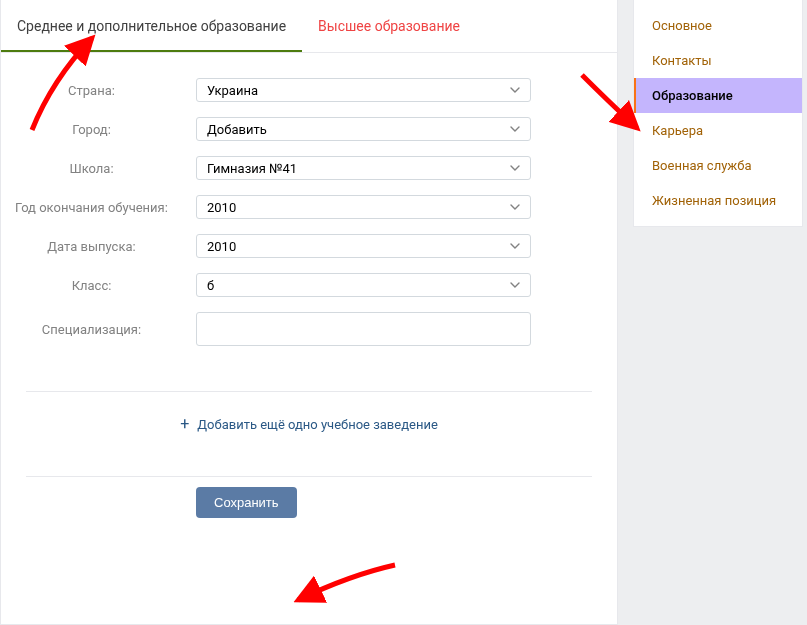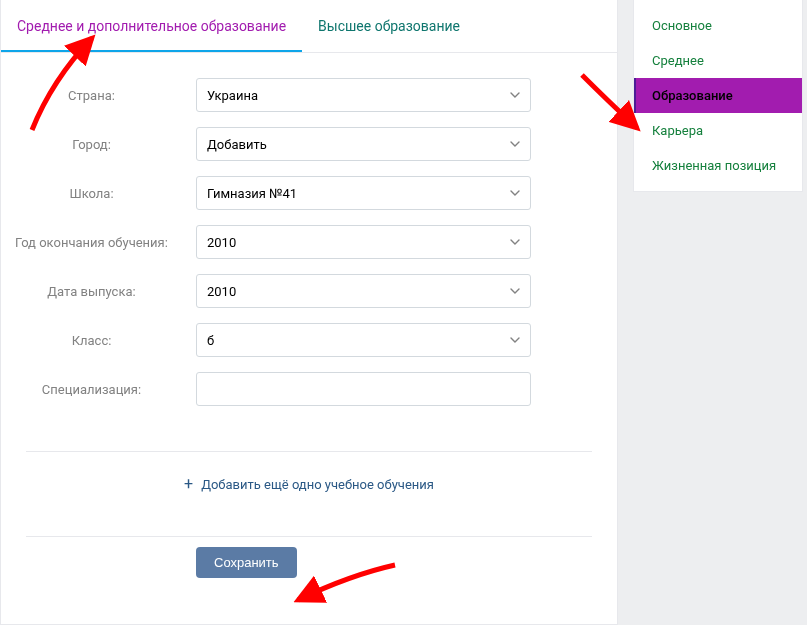--- a/index.html
+++ b/index.html
@@ -25,27 +25,27 @@
     border: 1px solid #e7e8ec;
     border-top: none;
   }
   .tabs {
     display: flex;
     border-bottom: 1px solid #e7e8ec;
   }
   .tab {
     padding: 18px 16px 16px 16px;
     font-size: 14px;
-    color: #0f766e;
+    color: #ef4444;
     cursor: pointer;
     border-bottom: 2px solid transparent;
   }
   .tab.active {
-    color: #a21caf;
-    border-bottom: 2px solid #0ea5e9;
+    color: #404040;
+    border-bottom: 2px solid #4d7c0f;
   }
   .form-area {
     padding: 25px 25px 10px 0;
   }
   .form-row {
     display: flex;
     align-items: center;
     margin-bottom: 15px;
   }
   .form-label {
@@ -55,21 +55,21 @@
     color: #828282;
     font-size: 13px;
   }
   .form-control-wrap {
     flex: 1;
     max-width: 335px;
   }
   .select-box {
     position: relative;
     width: 100%;
-    height: 34px;
+    height: 24px;
     border: 1px solid #d3d9de;
     border-radius: 3px;
     background: #fff;
     display: flex;
     align-items: center;
     padding: 0 30px 0 10px;
     cursor: pointer;
     font-size: 13px;
     color: #000;
   }
@@ -130,30 +130,30 @@
   .side-panel {
     background: #fff;
     width: 170px;
     border: 1px solid #e7e8ec;
     border-top: none;
     align-self: flex-start;
     padding: 8px 0;
   }
   .side-item {
     padding: 10px 16px;
-    color: #15803d;
+    color: #a16207;
     font-size: 13px;
     cursor: pointer;
     border-left: 2px solid transparent;
   }
   .side-item.active {
-    background: #a21caf;
+    background: #c4b5fd;
     color: #000;
     font-weight: 500;
-    border-left: 2px solid #4c1d95;
+    border-left: 2px solid #f97316;
   }
 
   
   .arrow {
     position: absolute;
     pointer-events: none;
   }
 </style>
 </head>
 <body>
@@ -264,46 +264,49 @@
         </div>
       </div>
 
     </div>
 
     <hr class="divider">
 
     <div class="add-link-row">
       <span class="add-link">
         <span class="plus">+</span>
-        <span>Добавить ещё одно учебное обучения</span>
+        <span>Добавить ещё одно учебное заведение</span>
       </span>
     </div>
 
     <hr class="divider">
 
     <div class="save-row">
       <button class="save-btn">
         <span>Сохранить</span>
       </button>
     </div>
 
   </div>
 
   <div class="side-panel">
     <div class="side-item">
       <span>Основное</span>
     </div>
     <div class="side-item">
-      <span>Среднее</span>
+      <span>Контакты</span>
     </div>
     <div class="side-item active">
       <span>Образование</span>
     </div>
     <div class="side-item">
       <span>Карьера</span>
+    </div>
+    <div class="side-item">
+      <span>Военная служба</span>
     </div>
     <div class="side-item">
       <span>Жизненная позиция</span>
     </div>
   </div>
 </div>
 
 <svg class="arrow" style="left:22px; top:30px;" width="90" height="110" viewBox="0 0 90 110">
   <defs>
       <marker id="ah1" markerWidth="6" markerHeight="6" refX="5" refY="3" orient="auto">

